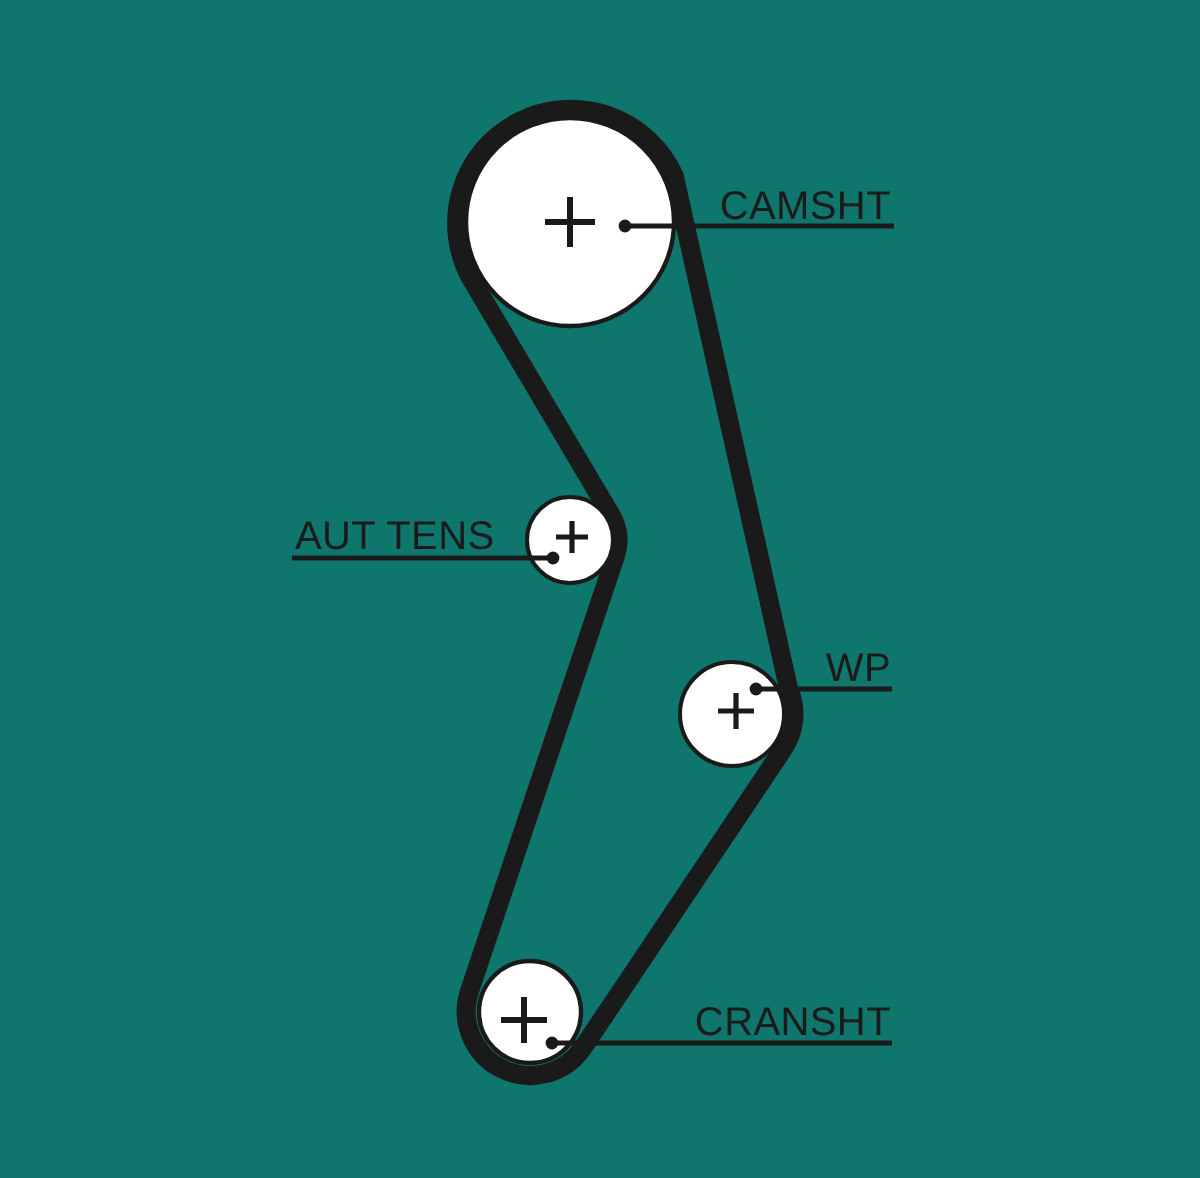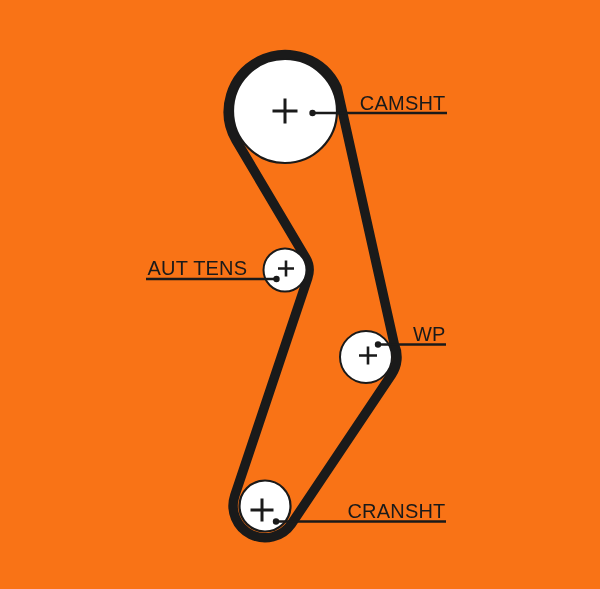--- a/index.html
+++ b/index.html
@@ -4,21 +4,21 @@
 <style>
   html, body {
     margin: 0;
     padding: 0;
     background: #ffffff;
   }
   .stage {
     position: relative;
     width: 600px;
     height: 589px;
-    background: #f97316;
+    background: #0f766e;
     overflow: hidden;
   }
   svg {
     display: block;
   }
   .diagram-label {
     font-family: "Liberation Sans", "DejaVu Sans", sans-serif;
     font-size: 20px;
     font-weight: 400;
     letter-spacing: 0.2px;

